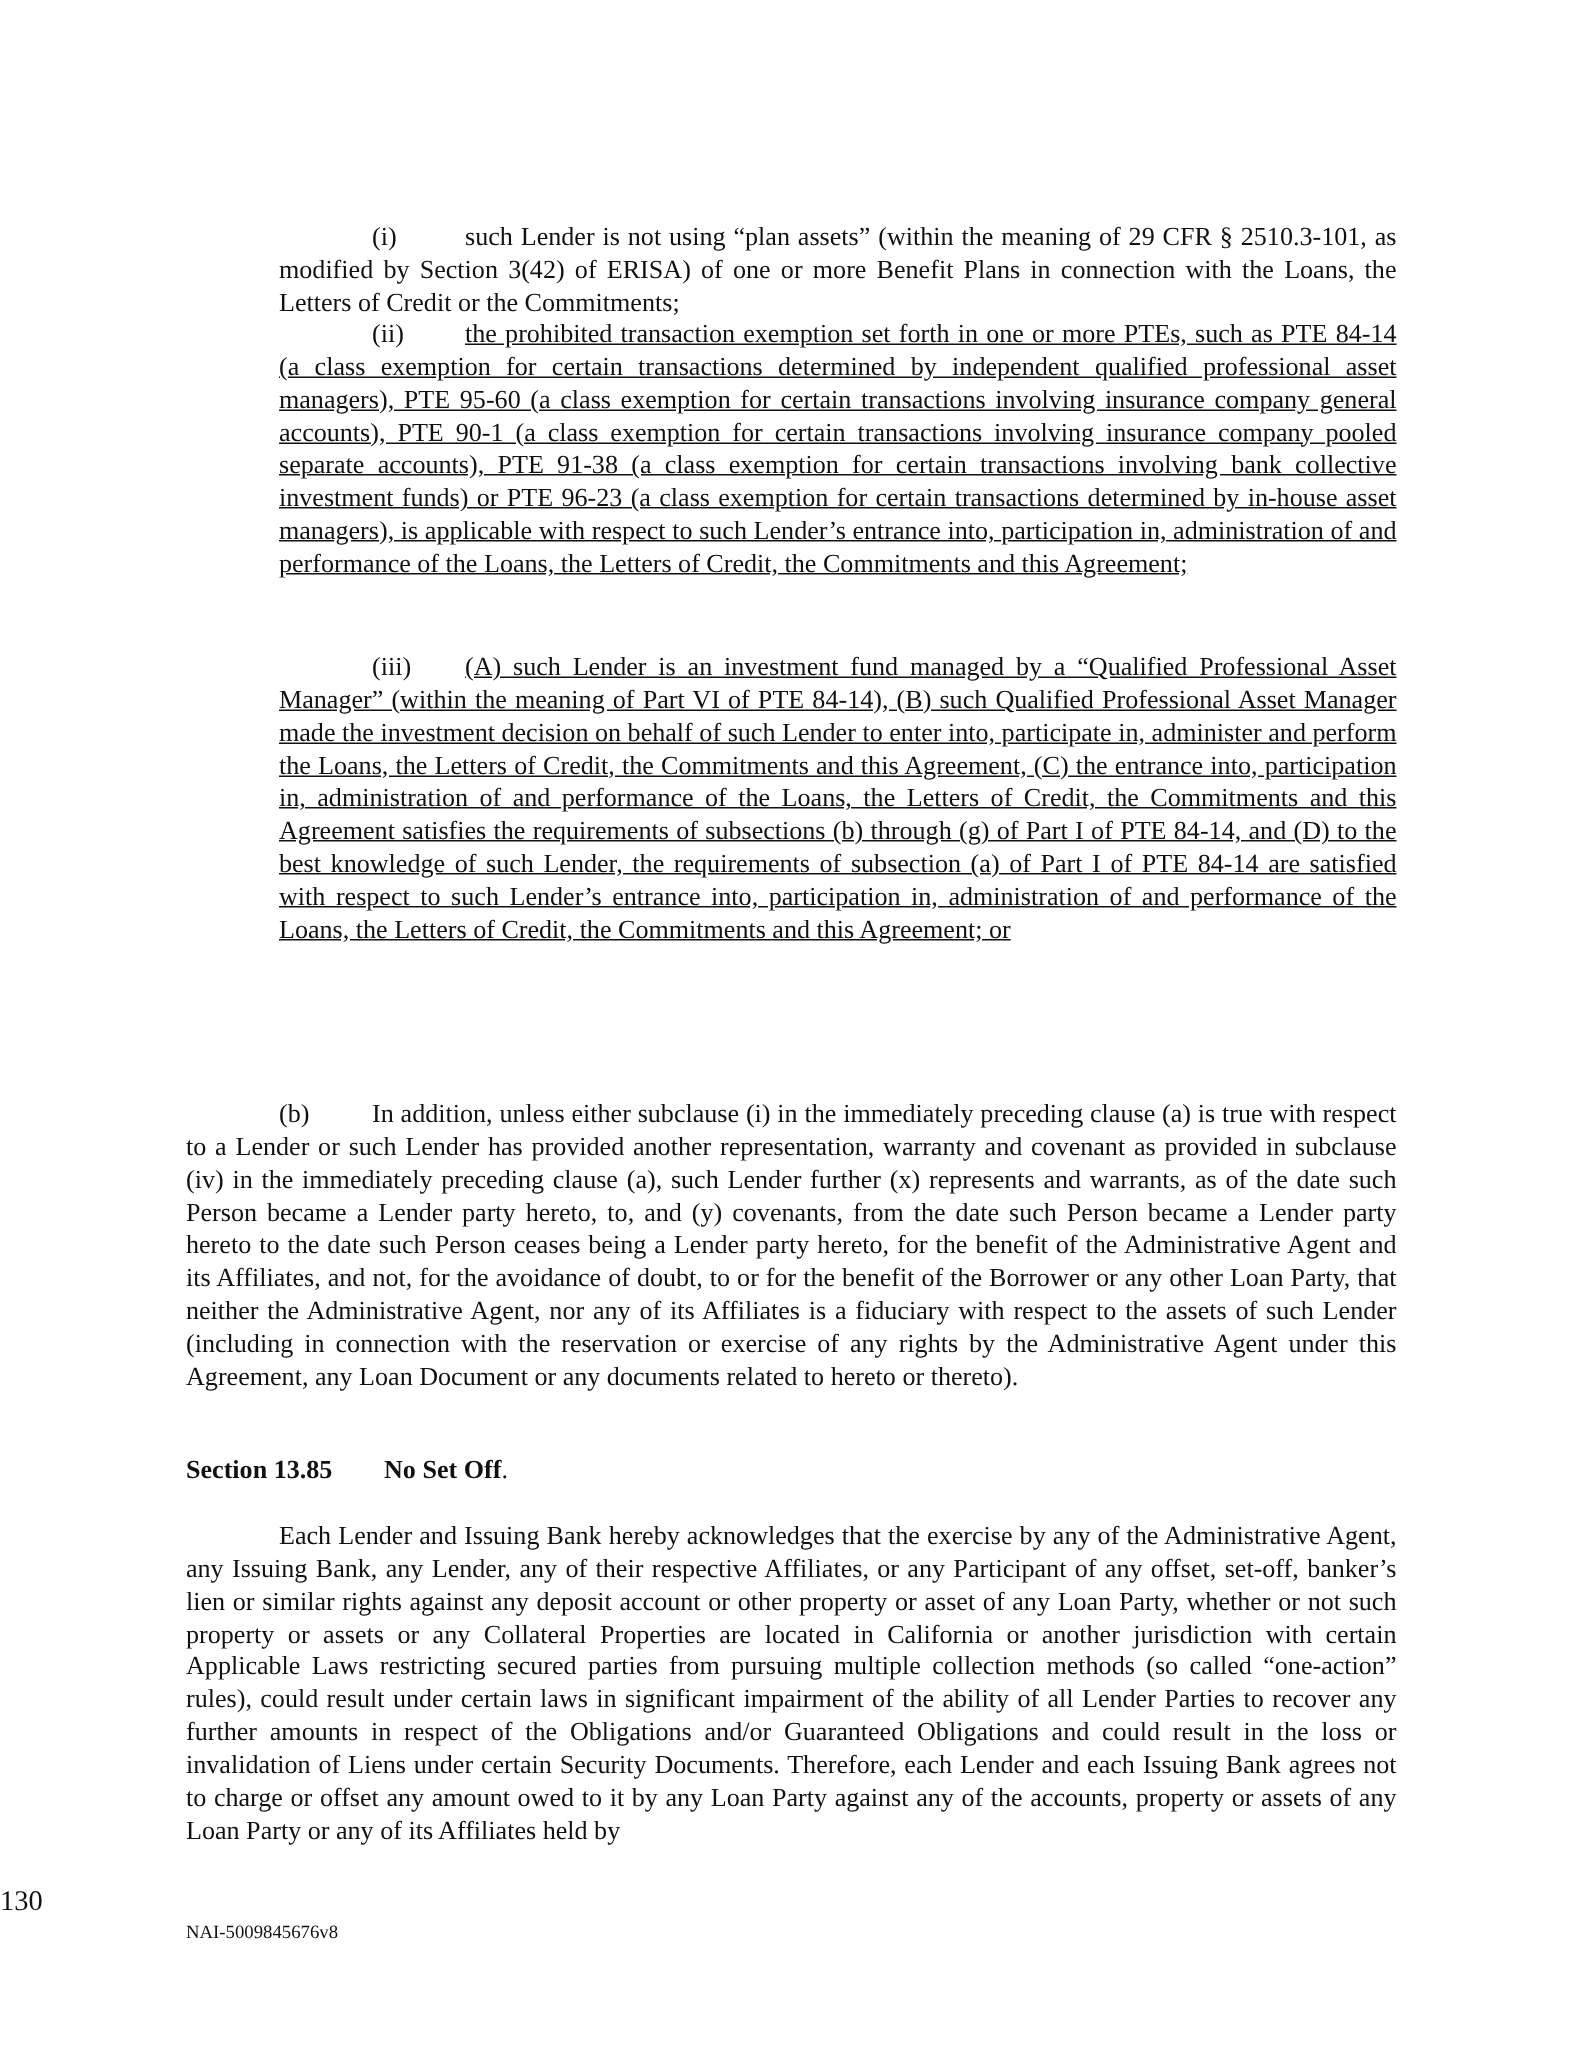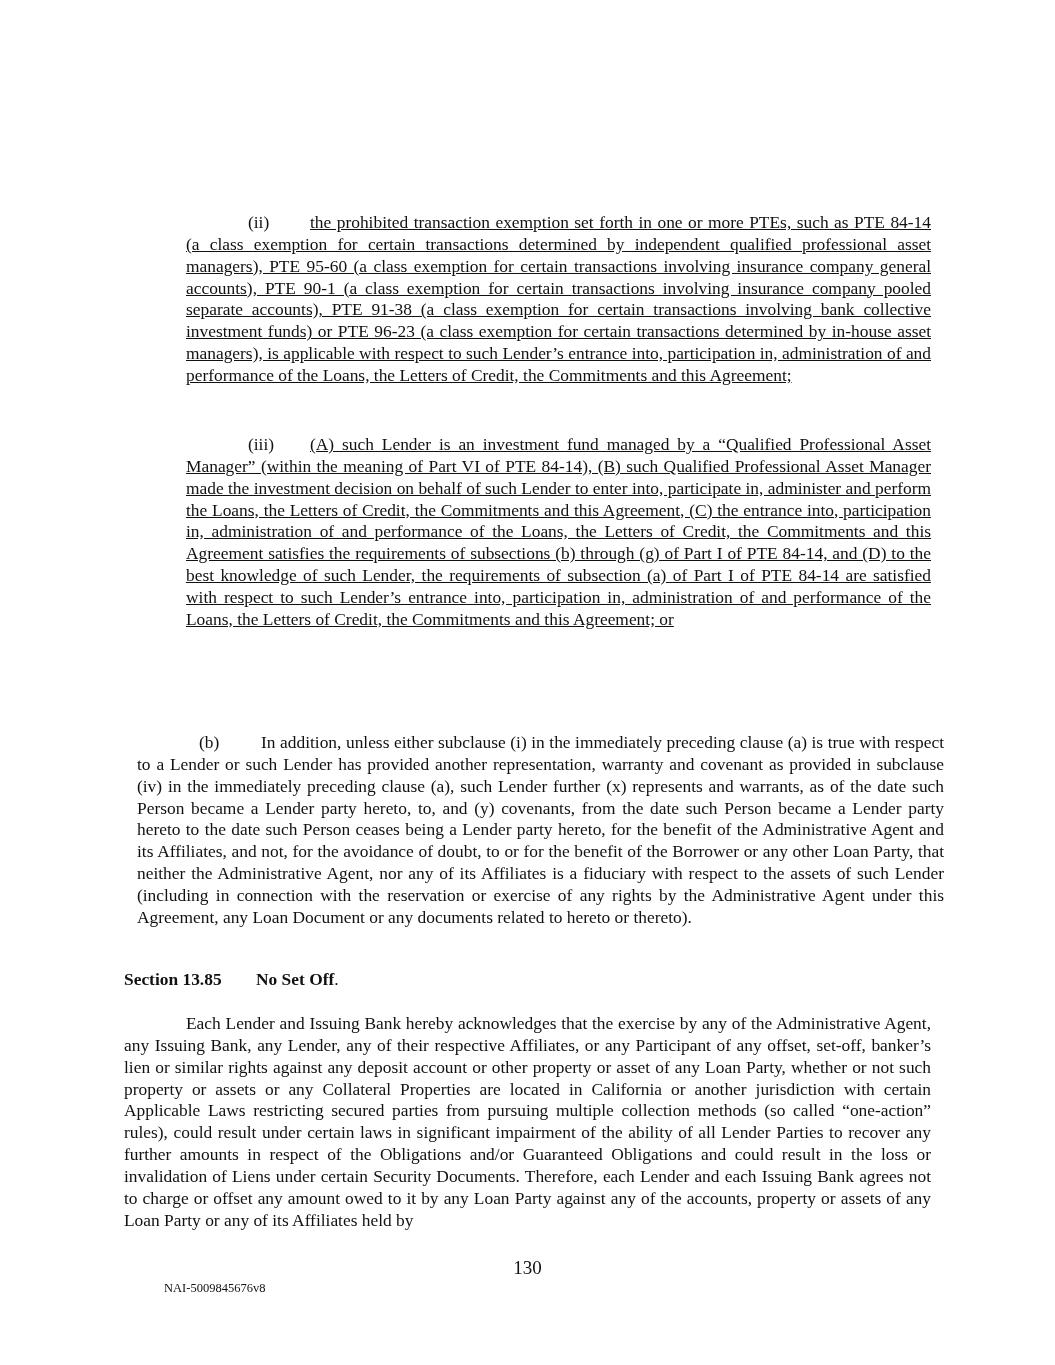--- a/index.html
+++ b/index.html
@@ -24,43 +24,46 @@
   .sub .label { margin-left: 62px; width: 62px; }
   .full .label { margin-left: 62px; width: 62px; }
   .first-indent { text-indent: 62px; }
   .heading {
     position: absolute; left: 124px; top: 969px;
     font-weight: bold; margin: 0;
   }
   .heading .num { display: inline-block; width: 132px; }
   .page-number {
     position: absolute; left: 0; width: 1055px; top: 1257px;
-    text-align: center; font-size: 19px;
+    font-size: 19px;
   }
   .doc-id {
     position: absolute; left: 124px; top: 1280px;
-    font-size: 12.5px; line-height: 16px; margin-left: 40px;
+    font-size: 12.5px; line-height: 16px;
   }
 </style>
 </head>
 <body>
 
 <div class="page">
 
+  <p class="para sub" style="top:147px;">
+    <span class="label">(i)</span><span>such Lender is not using “plan assets” (within the meaning of 29 CFR § 2510.3-101, as modified by Section 3(42) of ERISA) of one or more Benefit Plans in connection with the Loans, the Letters of Credit or the Commitments;</span>
+  </p>
 
   <p class="para sub" style="top:212px;text-decoration:underline;">
     <span class="label">(ii)</span><span>the prohibited transaction exemption set forth in one or more PTEs, such as PTE 84-14 (a class exemption for certain transactions determined by independent qualified professional asset managers), PTE 95-60 (a class exemption for certain transactions involving insurance company general accounts), PTE 90-1 (a class exemption for certain transactions involving insurance company pooled separate accounts), PTE 91-38 (a class exemption for certain transactions involving bank collective investment funds) or PTE 96-23 (a class exemption for certain transactions determined by in-house asset managers), is applicable with respect to such Lender’s entrance into, participation in, administration of and performance of the Loans, the Letters of Credit, the Commitments and this Agreement;</span>
   </p>
 
   <p class="para sub" style="top:434px;text-decoration:underline;">
     <span class="label">(iii)</span><span>(A) such Lender is an investment fund managed by a “Qualified Professional Asset Manager” (within the meaning of Part VI of PTE 84-14), (B) such Qualified Professional Asset Manager made the investment decision on behalf of such Lender to enter into, participate in, administer and perform the Loans, the Letters of Credit, the Commitments and this Agreement, (C) the entrance into, participation in, administration of and performance of the Loans, the Letters of Credit, the Commitments and this Agreement satisfies the requirements of subsections (b) through (g) of Part I of PTE 84-14, and (D) to the best knowledge of such Lender, the requirements of subsection (a) of Part I of PTE 84-14 are satisfied with respect to such Lender’s entrance into, participation in, administration of and performance of the Loans, the Letters of Credit, the Commitments and this Agreement; or</span>
   </p>
 
 
-  <p class="para full" style="top:732px;margin-left:13px;">
+  <p class="para full" style="top:732px;">
     <span class="label">(b)</span><span>In addition, unless either subclause (i) in the immediately preceding clause (a) is true with respect to a Lender or such Lender has provided another representation, warranty and covenant as provided in subclause (iv) in the immediately preceding clause (a), such Lender further (x) represents and warrants, as of the date such Person became a Lender party hereto, to, and (y) covenants, from the date such Person became a Lender party hereto to the date such Person ceases being a Lender party hereto, for the benefit of the Administrative Agent and its Affiliates, and not, for the avoidance of doubt, to or for the benefit of the Borrower or any other Loan Party, that neither the Administrative Agent, nor any of its Affiliates is a fiduciary with respect to the assets of such Lender (including in connection with the reservation or exercise of any rights by the Administrative Agent under this Agreement, any Loan Document or any documents related to hereto or thereto).</span>
   </p>
 
   <p class="heading">
     <span class="num">Section 13.85</span><span>No Set Off</span><span style="font-weight:normal;">.</span>
   </p>
 
   <p class="para full first-indent" style="top:1013px;">Each Lender and Issuing Bank hereby acknowledges that the exercise by any of the Administrative Agent, any Issuing Bank, any Lender, any of their respective Affiliates, or any Participant of any offset, set-off, banker’s lien or similar rights against any deposit account or other property or asset of any Loan Party, whether or not such property or assets or any Collateral Properties are located in California or another jurisdiction with certain Applicable Laws restricting secured parties from pursuing multiple collection methods (so called “one-action” rules), could result under certain laws in significant impairment of the ability of all Lender Parties to recover any further amounts in respect of the Obligations and/or Guaranteed Obligations and could result in the loss or invalidation of Liens under certain Security Documents. Therefore, each Lender and each Issuing Bank agrees not to charge or offset any amount owed to it by any Loan Party against any of the accounts, property or assets of any Loan Party or any of its Affiliates held by</p>
 
   <div class="page-number">130</div>

